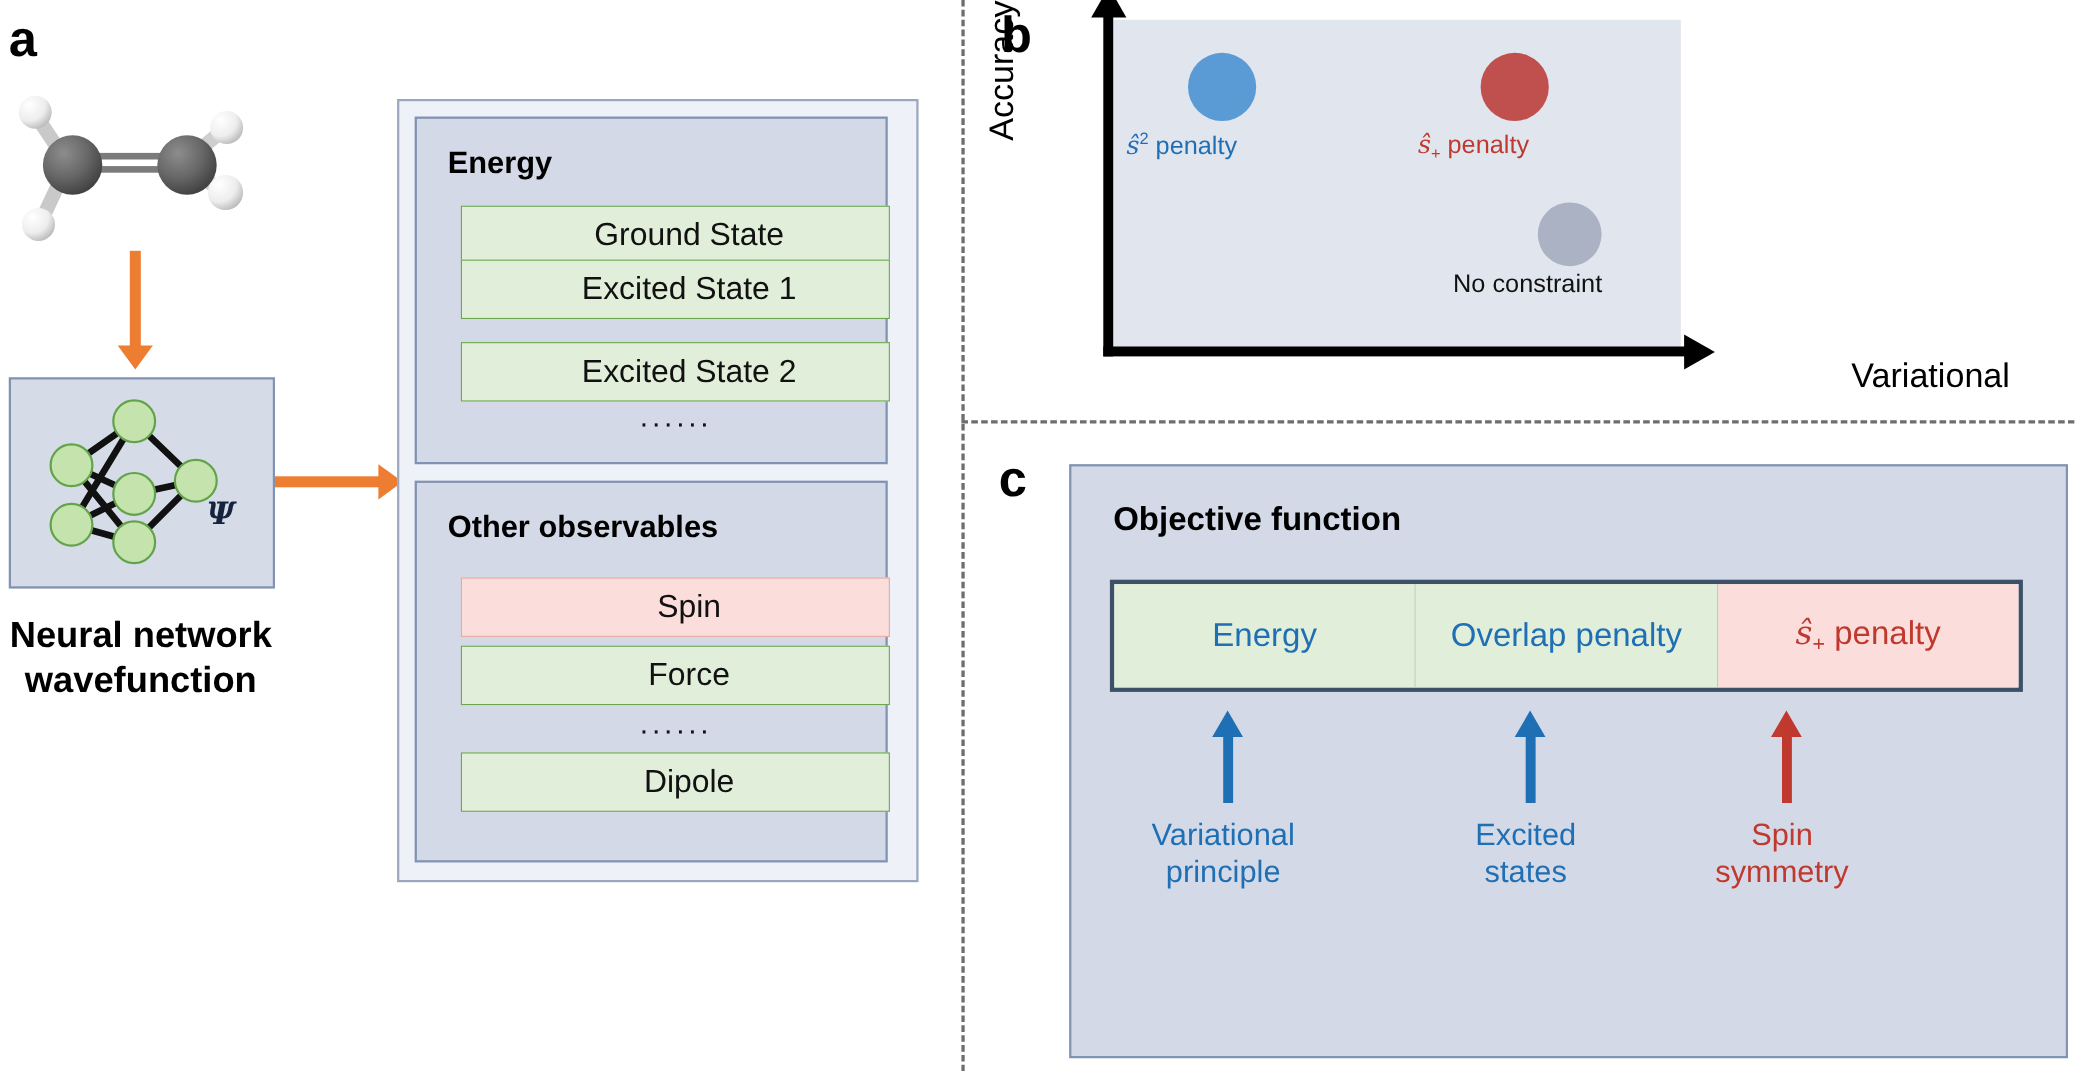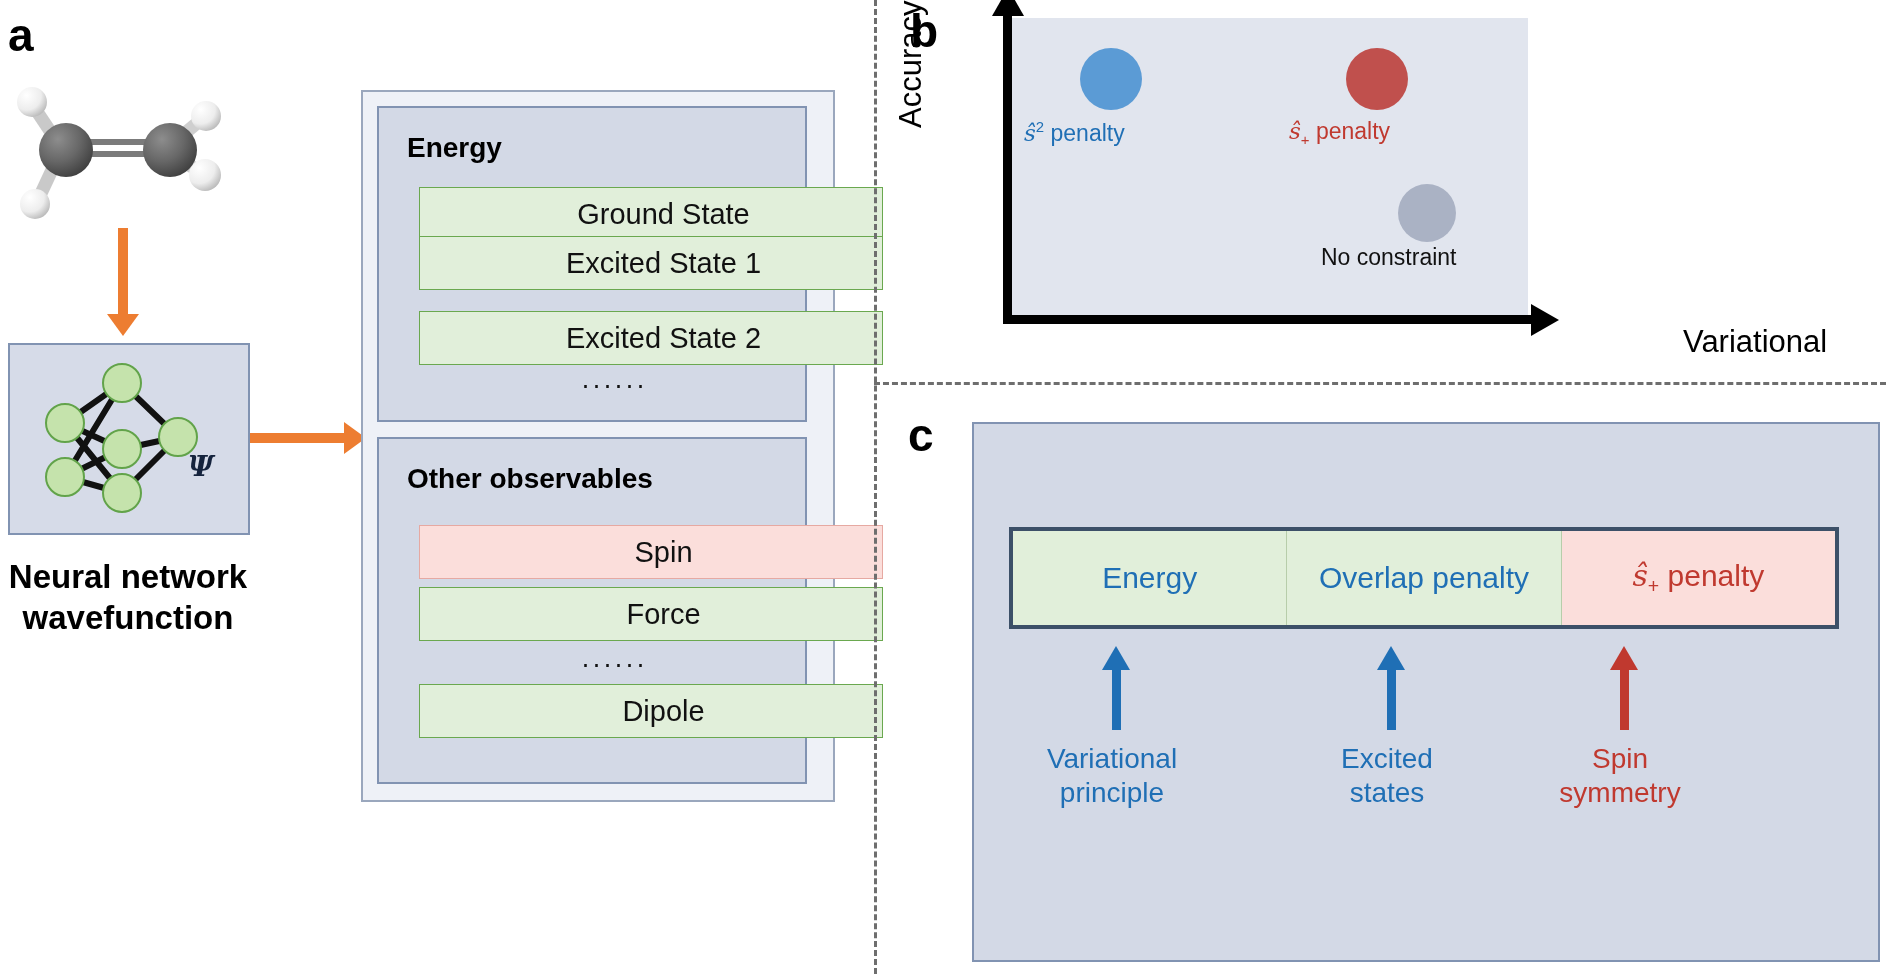--- a/index.html
+++ b/index.html
@@ -42,21 +42,21 @@
   #outer-card{position:absolute;left:361px;top:90px;width:470px;height:708px;
       background:#eef1f7;border:2px solid #9aa7bd;}
 
   .inner-card{position:absolute;left:14px;background:#d3d9e6;border:2px solid #8193b2;}
   #energy-card{top:14px;width:min-content;}
   #energy-card{top:14px;left:14px;width:426px;height:312px;}
   #obs-card{top:345px;left:14px;width:426px;height:343px;}
 
   .card-title{position:absolute;left:28px;top:24px;font-size:28px;font-weight:bold;color:#000;}
 
-  .item{position:absolute;left:40px;width:464px;height:54px;
+  .item{position:absolute;left:40px;width:390px;height:54px;
       display:flex;align-items:center;justify-content:center;
       font-size:29px;color:#111;box-sizing:border-box;padding-left:25px;}
   .item.green{background:#e1efda;border:1px solid #6aa84f;}
   .item.pink{background:#fbdedb;border:1px solid #e6a9a2;}
   .dots{position:absolute;left:40px;width:390px;text-align:center;
       font-size:27px;letter-spacing:2px;color:#111;}
 
   
   #plot-b{position:absolute;left:1008px;top:18px;width:520px;height:300px;
       background:#e1e5ee;}
@@ -214,20 +214,21 @@
 </div>
 
 <div class="axis-y"></div>
 <div class="axis-x"></div>
 <div id="ylab">Accuracy</div>
 <div id="xlab">Variational</div>
 
 <div class="panel-letter" style="left:908px;top:412px;">c</div>
 
 <div id="card-c">
+  <div id="c-title">Objective function</div>
 
   <div id="obj-strip">
     <div class="seg green">Energy</div>
     <div class="seg green">Overlap penalty</div>
     <div class="seg pink">
       <span><span class="mathit">ŝ</span><sub class="sm">+</sub> penalty</span>
     </div>
   </div>
 
   <div class="c-arrow blue" style="left:138px;top:222px;height:84px;">

